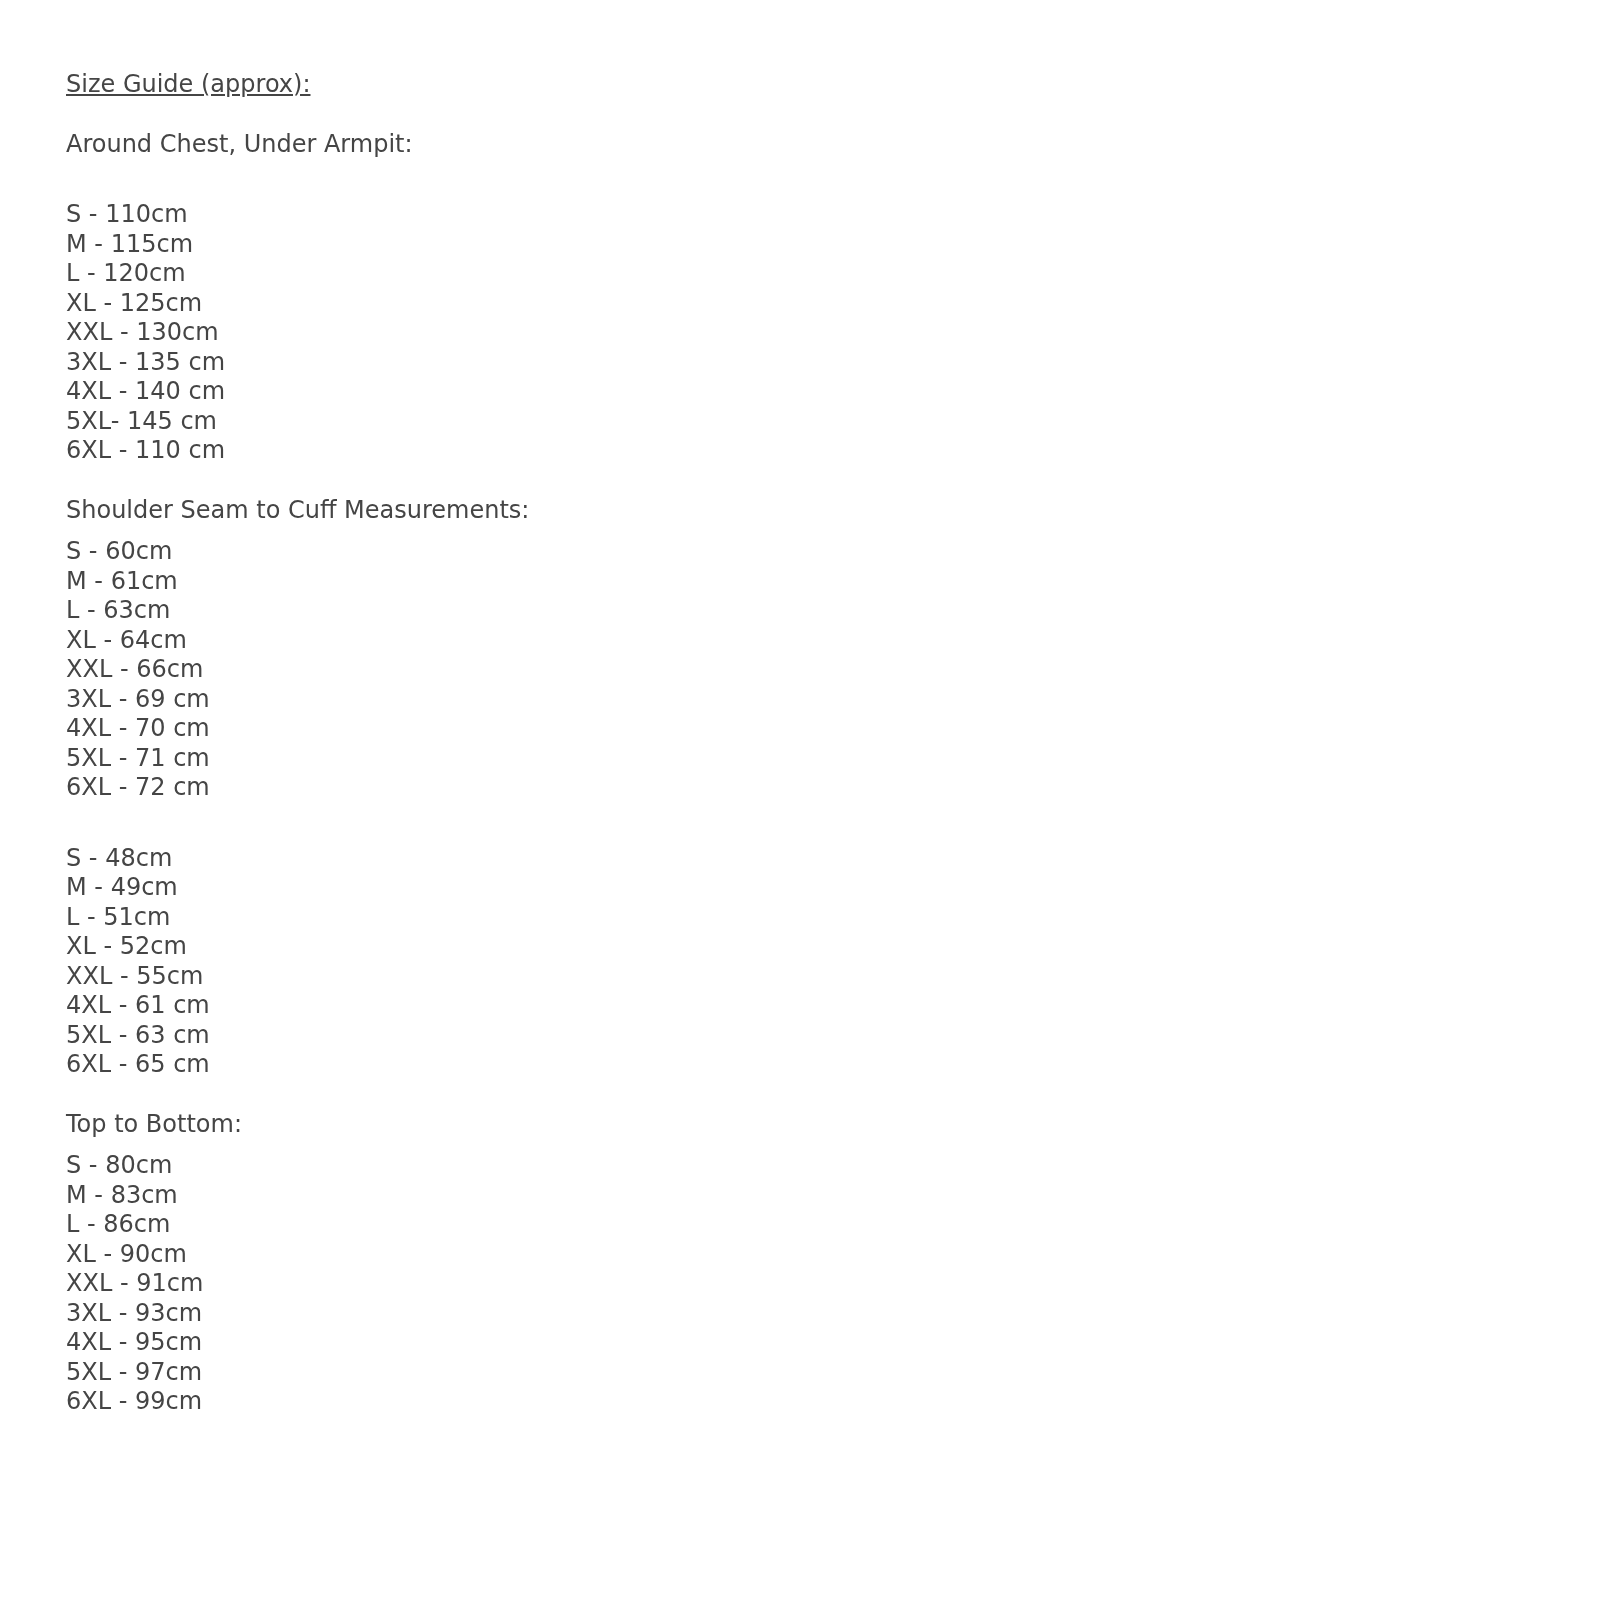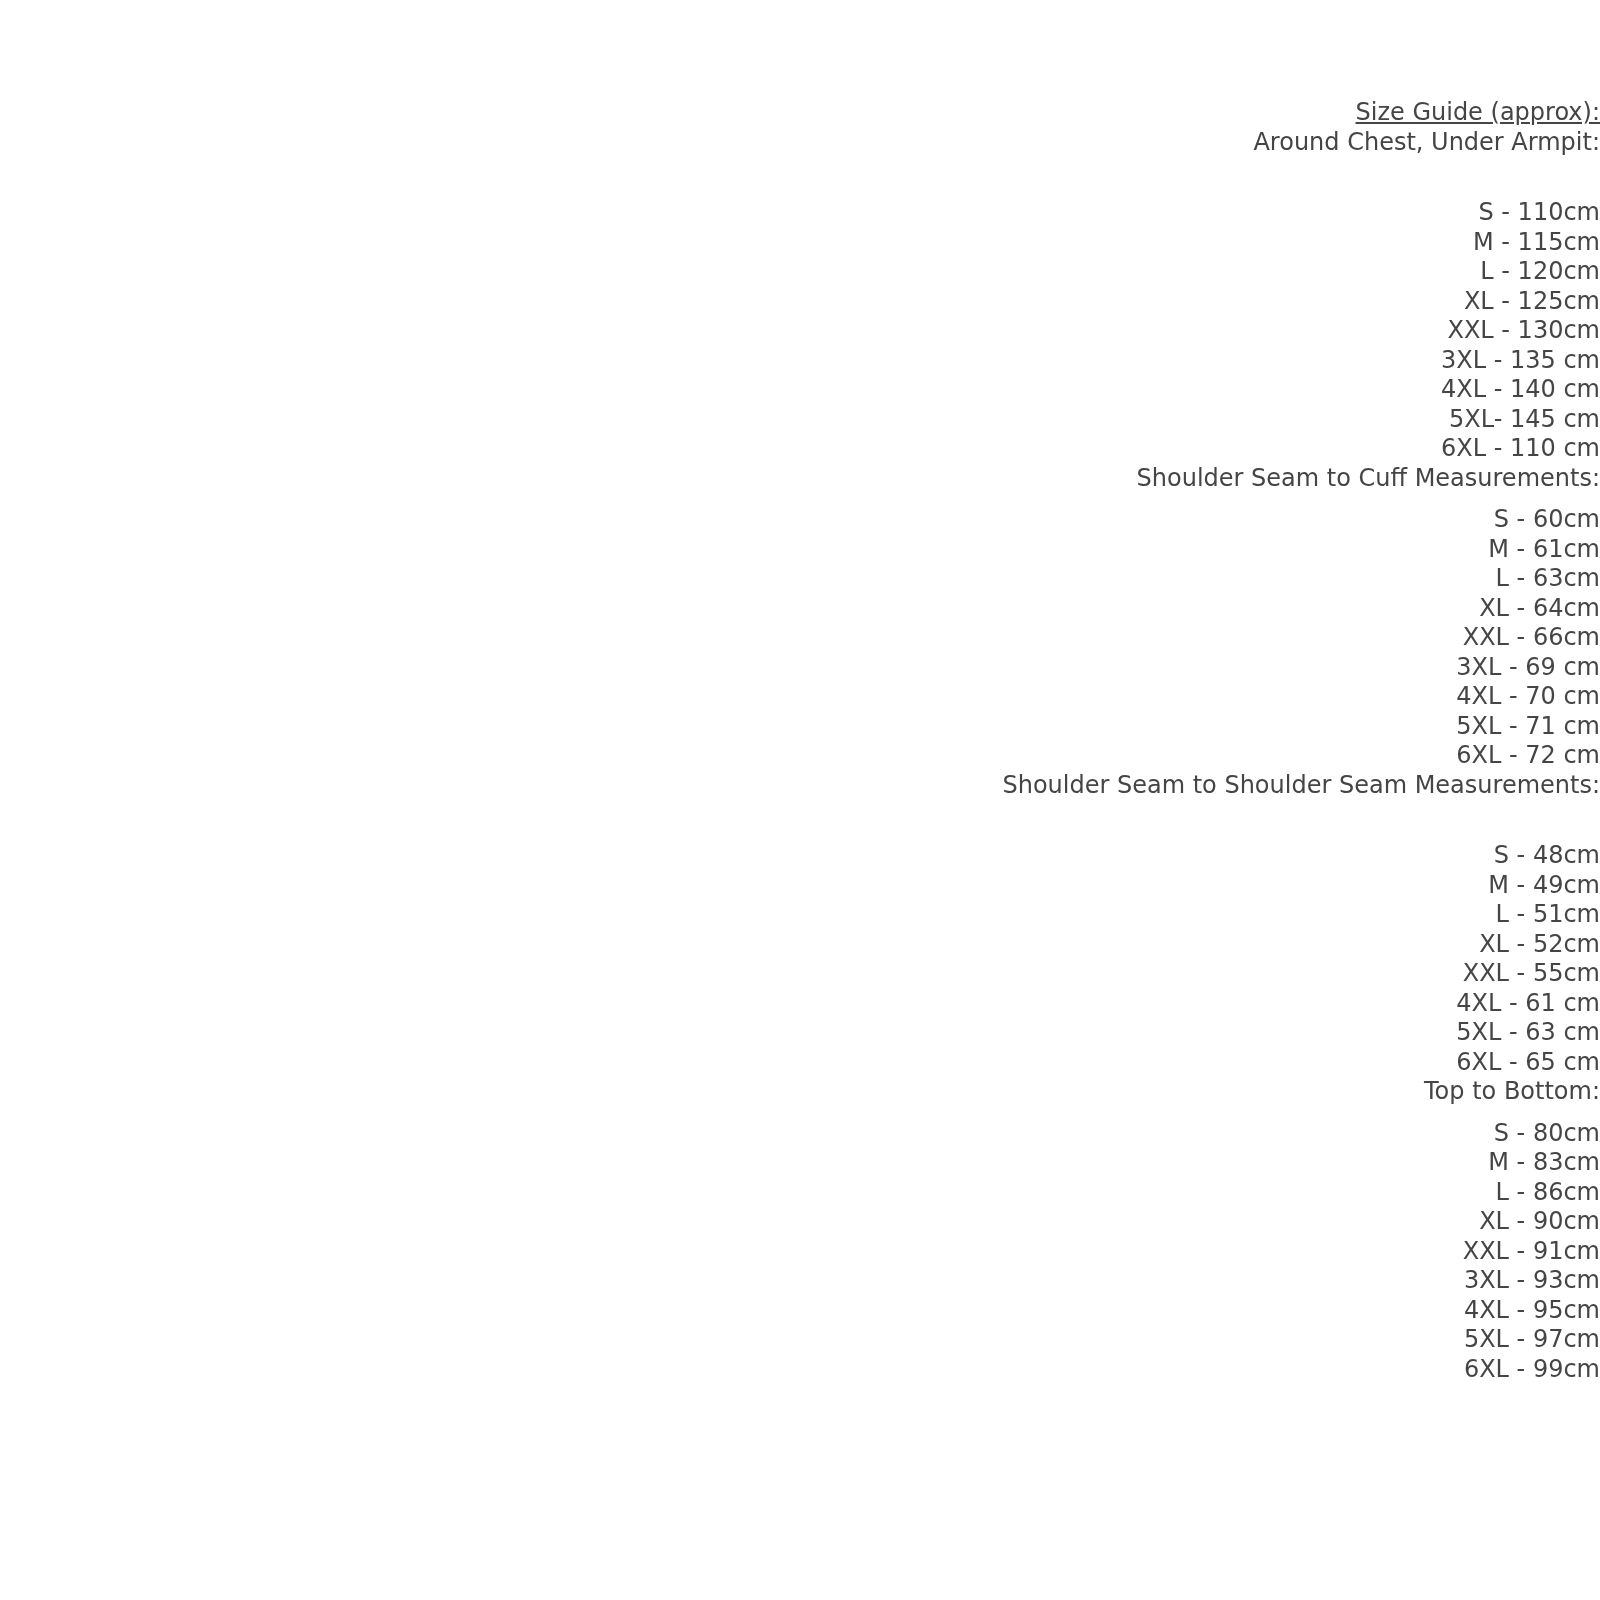--- a/index.html
+++ b/index.html
@@ -11,28 +11,29 @@
     width: 1600px;
     height: 1600px;
     overflow: hidden;
     font-family: "DejaVu Sans", "Liberation Sans", sans-serif;
     font-size: 24px;
     line-height: 29.5px;
     color: #454545;
   }
   .content {
     margin-left: 66px;       
-    padding-top: 98px;
-    text-align: right;
+    padding-top: 70px;
+    text-align: left;
   }
   .page-title {
     margin: 0;
     text-decoration: underline;
   }
   .section-heading {
+    margin-top: 30px;
   }
   .items {
     margin-top: 12px;
   }
   .items.gap {
     margin-top: 41px;        
   }
   .line {
     white-space: pre;
   }
@@ -67,21 +68,20 @@
           <div class="line">XL - 64cm</div>
           <div class="line">XXL - 66cm</div>
           <div class="line">3XL - 69 cm</div>
           <div class="line">4XL - 70 cm</div>
           <div class="line">5XL - 71 cm</div>
           <div class="line">6XL - 72 cm</div>
         </div>
   </div>
 
   <div class="section">
-    <div class="section-heading">Shoulder Seam to Shoulder Seam Measurements:</div>
     <div class="items gap">
           <div class="line">S - 48cm</div>
           <div class="line">M - 49cm</div>
           <div class="line">L - 51cm</div>
           <div class="line">XL - 52cm</div>
           <div class="line">XXL - 55cm</div>
           <div class="line">4XL - 61 cm</div>
           <div class="line">5XL - 63 cm</div>
           <div class="line">6XL - 65 cm</div>
         </div>

